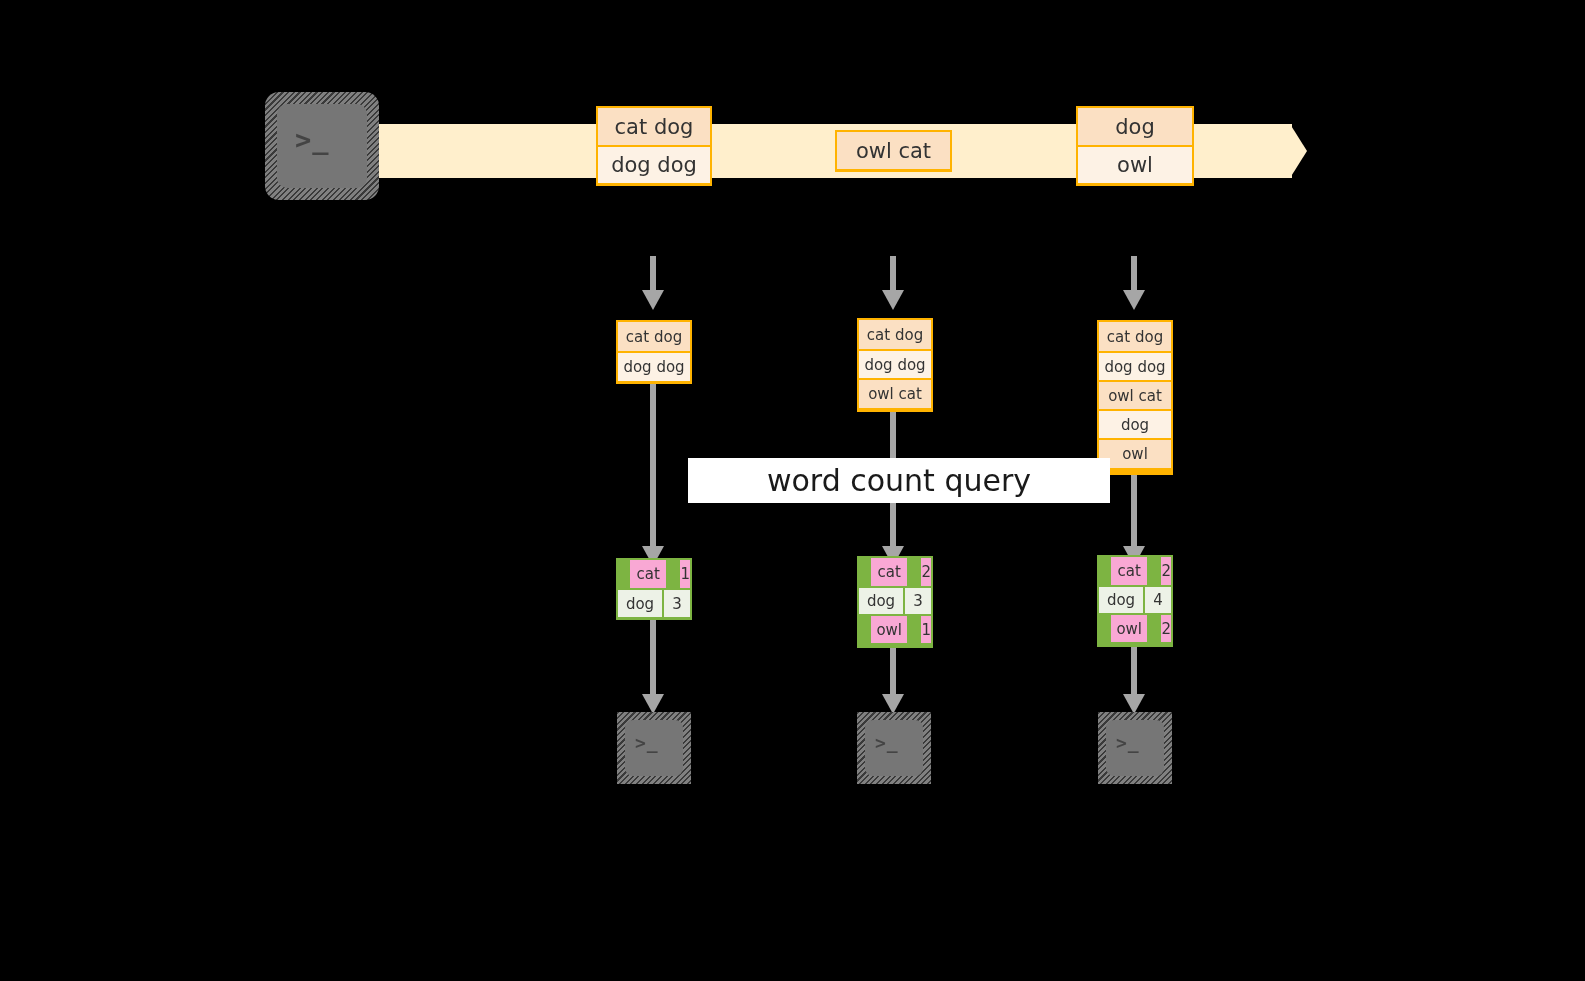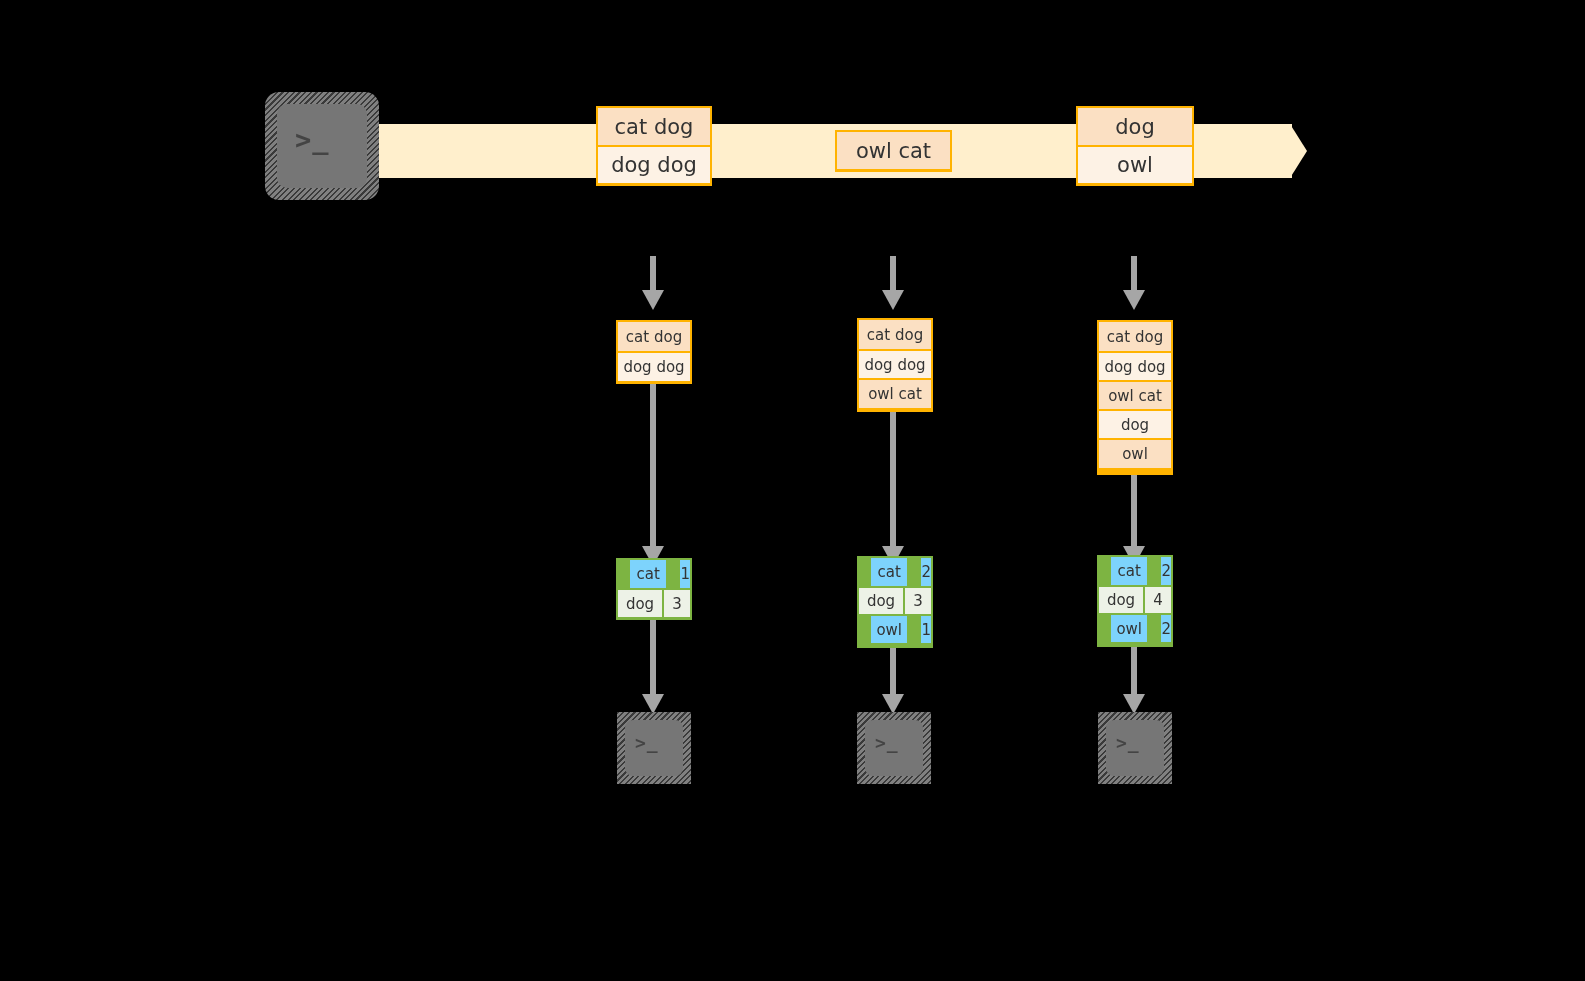--- a/index.html
+++ b/index.html
@@ -37,21 +37,21 @@
   .orow + .orow{border-top:2.5px solid #FFB300;}
 
   
   .gbox{position:absolute;box-sizing:border-box;border:2.5px solid #7DB442;
         background:#7DB442;}
   .grow{display:flex;box-sizing:border-box;}
   .grow + .grow{border-top:2.5px solid #7DB442;}
   .gcell{box-sizing:border-box;display:flex;align-items:center;
          justify-content:center;color:#333;white-space:nowrap;}
   .gcell + .gcell{border-left:2.5px solid #7DB442;}
-  .grow.d .gcell{background:#7dd3fc;margin-left:12px;}
+  .grow.d .gcell{background:#f9a8d4;margin-left:12px;}
   .grow.l .gcell{background:#EDF2E7;}
 
   
   .vline{position:absolute;background:#A6A6A6;width:6px;}
   .vhead{position:absolute;width:0;height:0;
          border-left:11px solid transparent;
          border-right:11px solid transparent;
          border-top:20px solid #A6A6A6;}
   .dash{position:absolute;background:#A6A6A6;width:6px;}
 
@@ -118,20 +118,21 @@
 
   <div class="vline" style="left:650px;top:384px;height:174px;"></div>
   <div class="vhead" style="left:642px;top:546px;"></div>
 
   <div class="vline" style="left:890px;top:412px;height:146px;"></div>
   <div class="vhead" style="left:882px;top:546px;"></div>
 
   <div class="vline" style="left:1131px;top:475px;height:83px;"></div>
   <div class="vhead" style="left:1123px;top:546px;"></div>
 
+  <div class="qlabel" style="left:688px;top:458px;width:422px;height:45px;font-size:30px;">word count query</div>
 
   <div class="gbox" style="left:616px;top:558px;width:76px;height:62px;">
     <div class="grow d" style="height:28px;">
       <div class="gcell" style="width:44px;font-size:15px;">cat</div>
       <div class="gcell" style="flex:1;font-size:15px;">1</div>
     </div>
     <div class="grow l" style="height:29px;">
       <div class="gcell" style="width:44px;font-size:15px;">dog</div>
       <div class="gcell" style="flex:1;font-size:15px;">3</div>
     </div>

